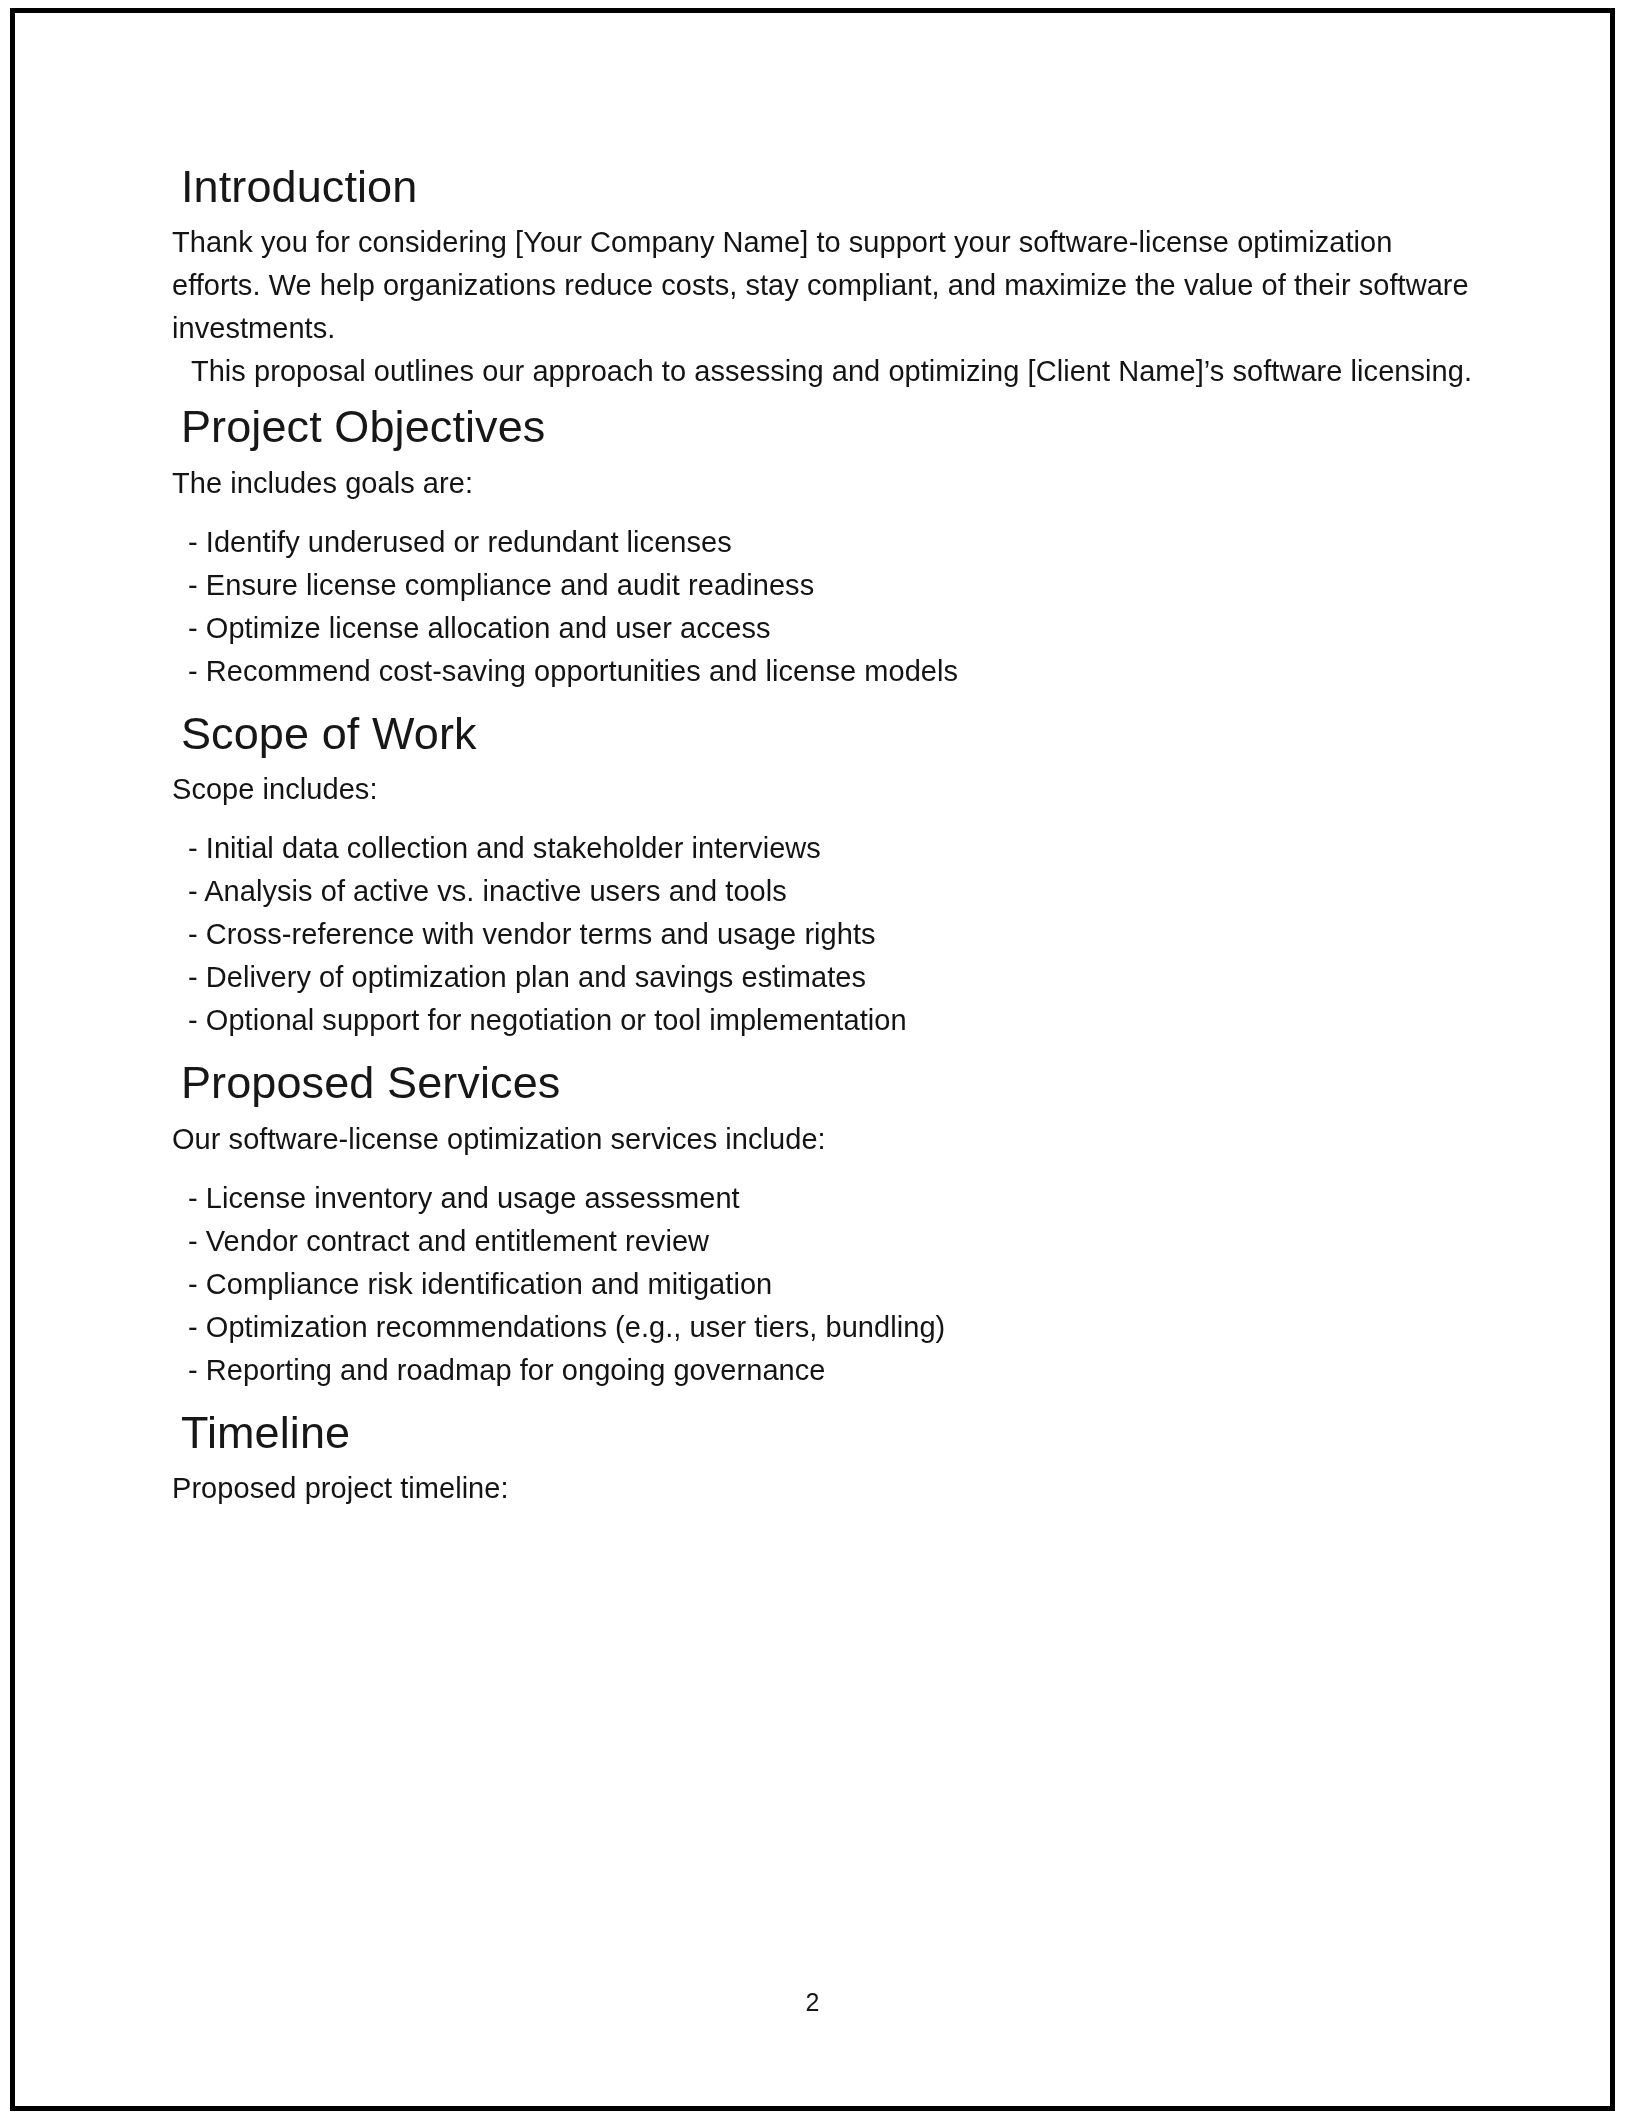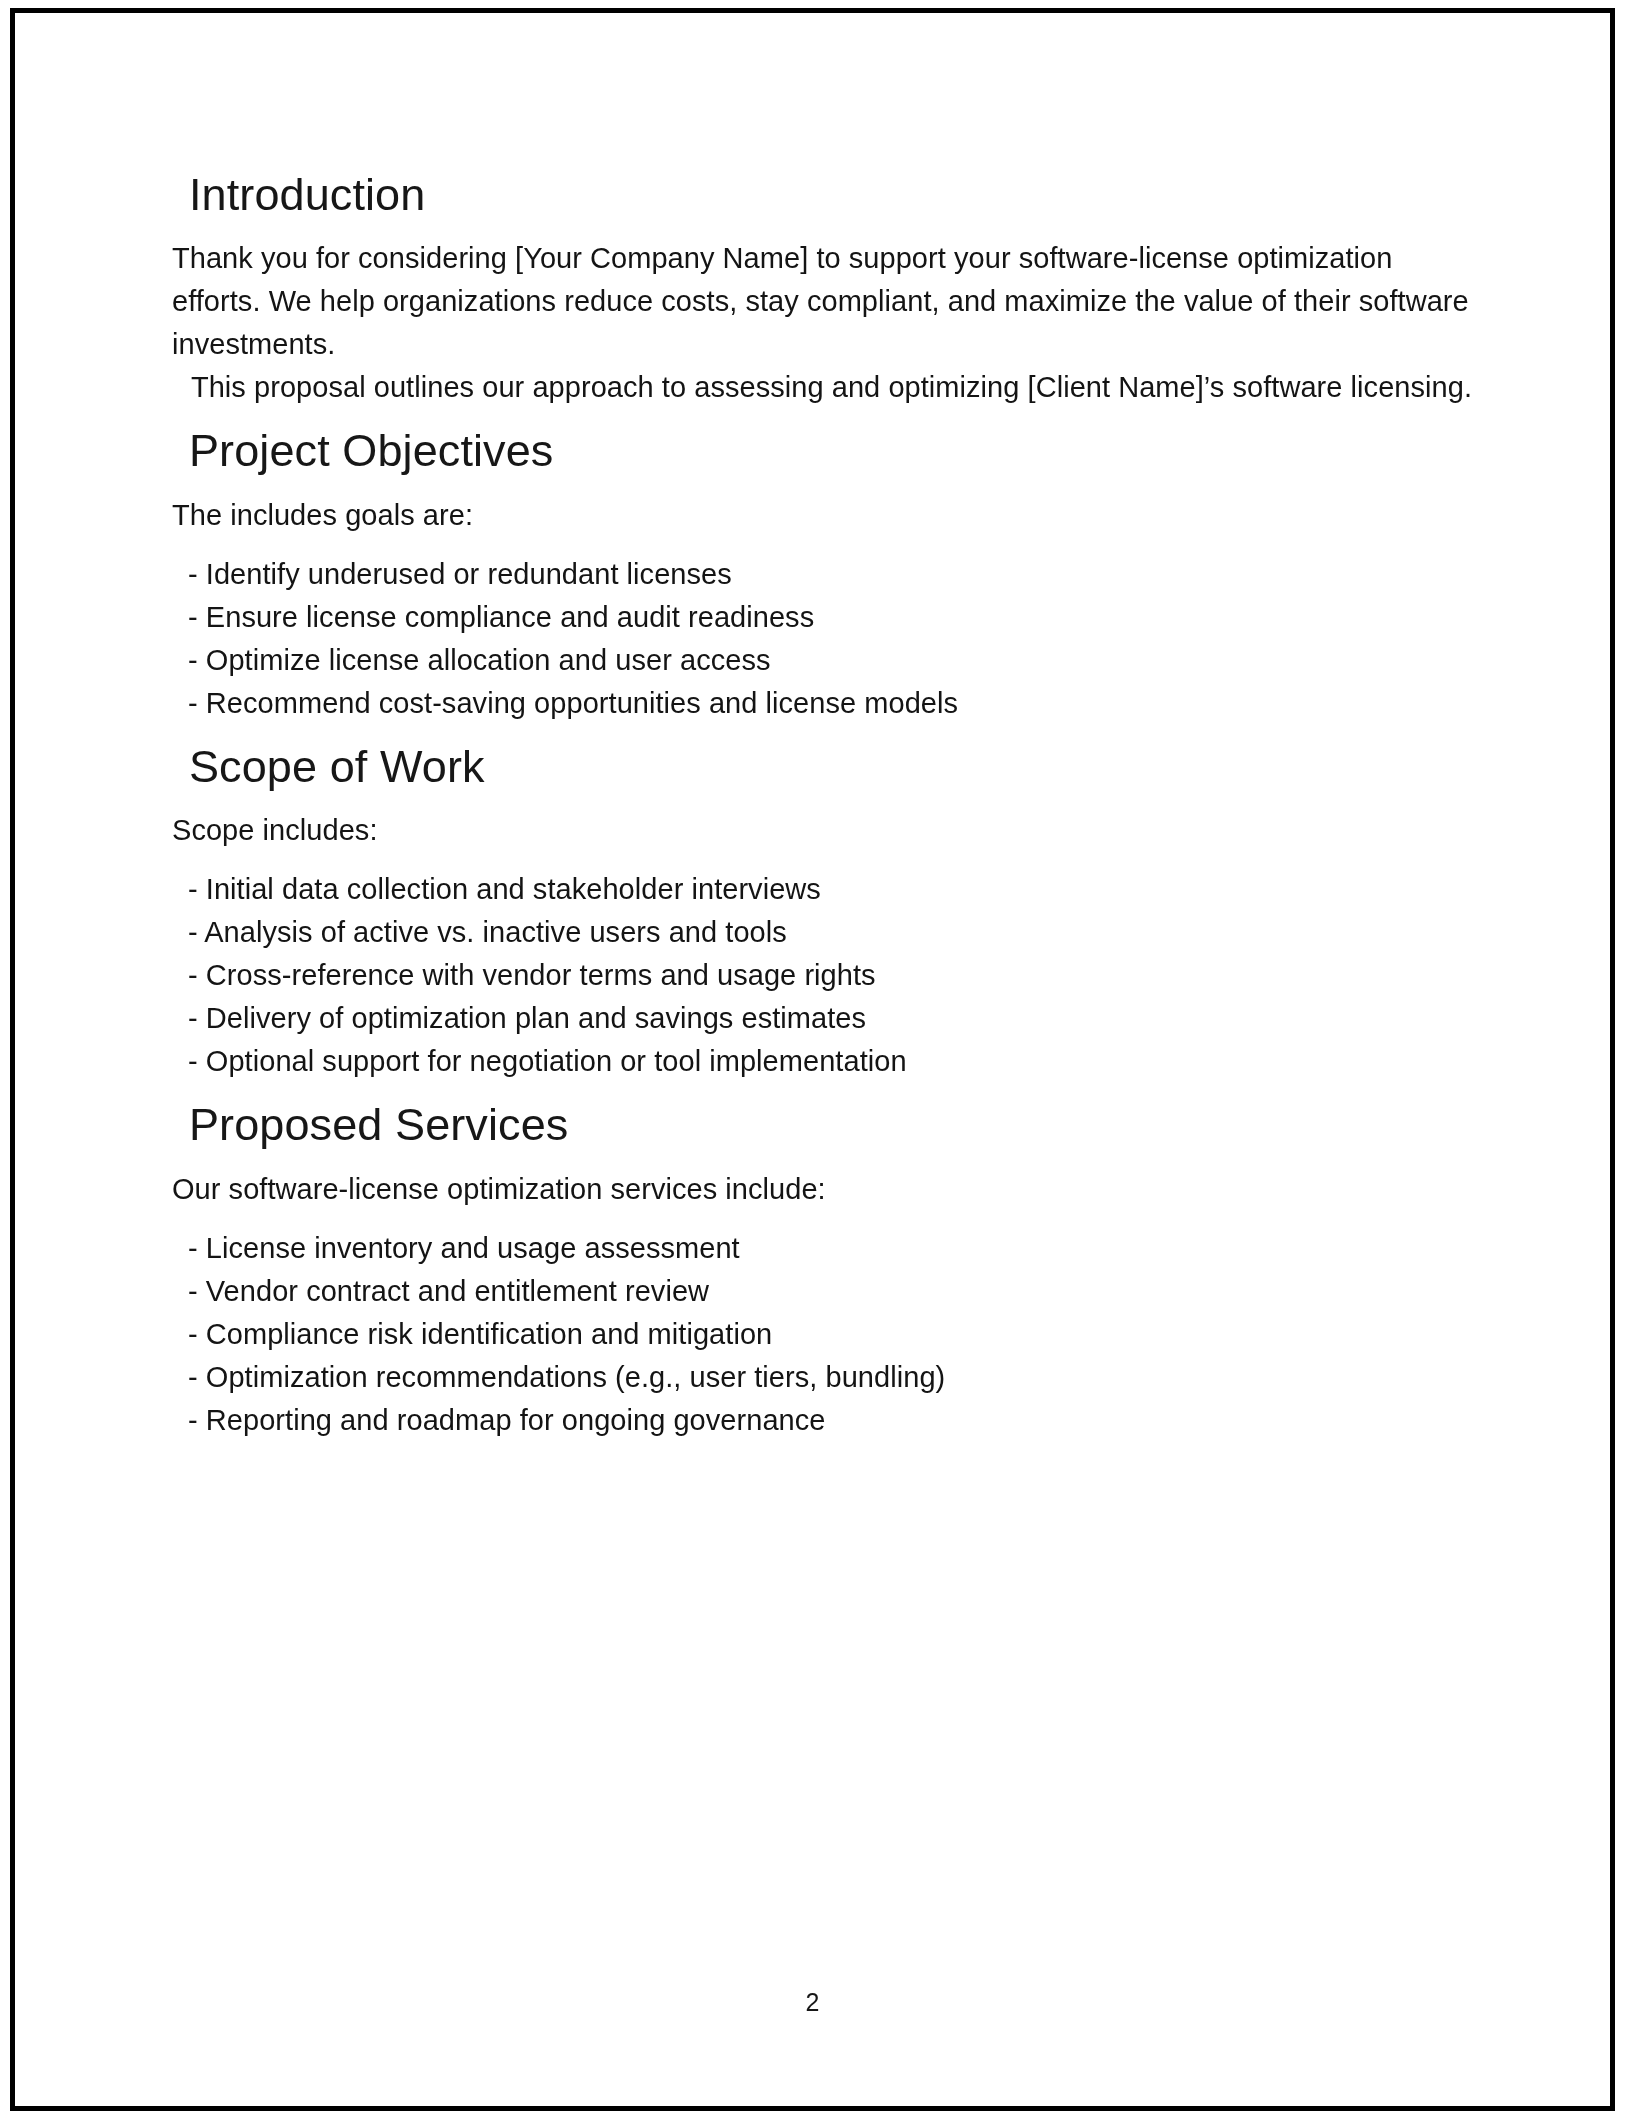--- a/index.html
+++ b/index.html
@@ -34,21 +34,21 @@
     width: 1300px;
   }
 
   
   h1.section-heading {
     font-family: "Liberation Sans", sans-serif;
     font-weight: 400;
     font-size: 45px;
     line-height: 1.12;
     color: #171717;
-    margin: 17px;
+    margin: 9px;
     letter-spacing: 0.1px;
   }
 
   p.body-text,
   .bullet-line {
     font-family: "Liberation Sans", sans-serif;
     font-weight: 400;
     font-size: 29px;
     line-height: 43px;
     color: #141414;
@@ -128,18 +128,22 @@
       <p class="body-text lead-line">Our software-license optimization services include:</p>
       <ul class="bullet-list">
         <li class="bullet-line">- License inventory and usage assessment</li>
         <li class="bullet-line">- Vendor contract and entitlement review</li>
         <li class="bullet-line">- Compliance risk identification and mitigation</li>
         <li class="bullet-line">- Optimization recommendations (e.g., user tiers, bundling)</li>
         <li class="bullet-line">- Reporting and roadmap for ongoing governance</li>
       </ul>
     </section>
 
+    <section class="section">
+      <h1 class="section-heading heading-timeline">Timeline</h1>
+      <p class="body-text">Proposed project timeline:</p>
+    </section>
 
   </div>
 
   <div class="page-number">2</div>
 
 </div>
 
 </body></html>

